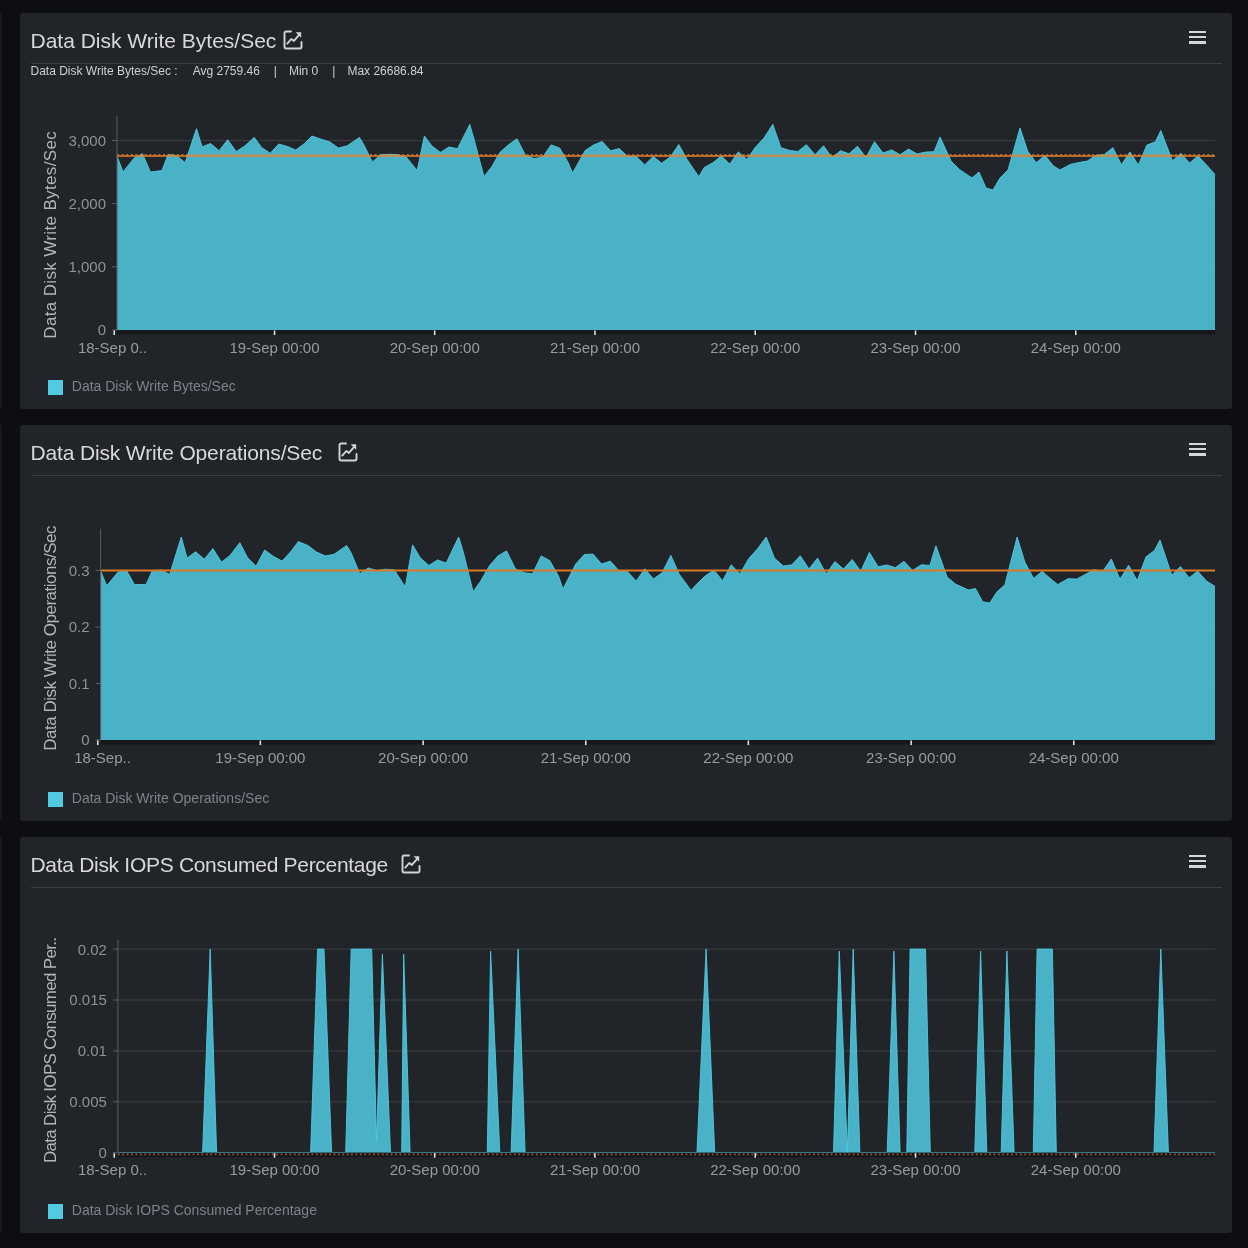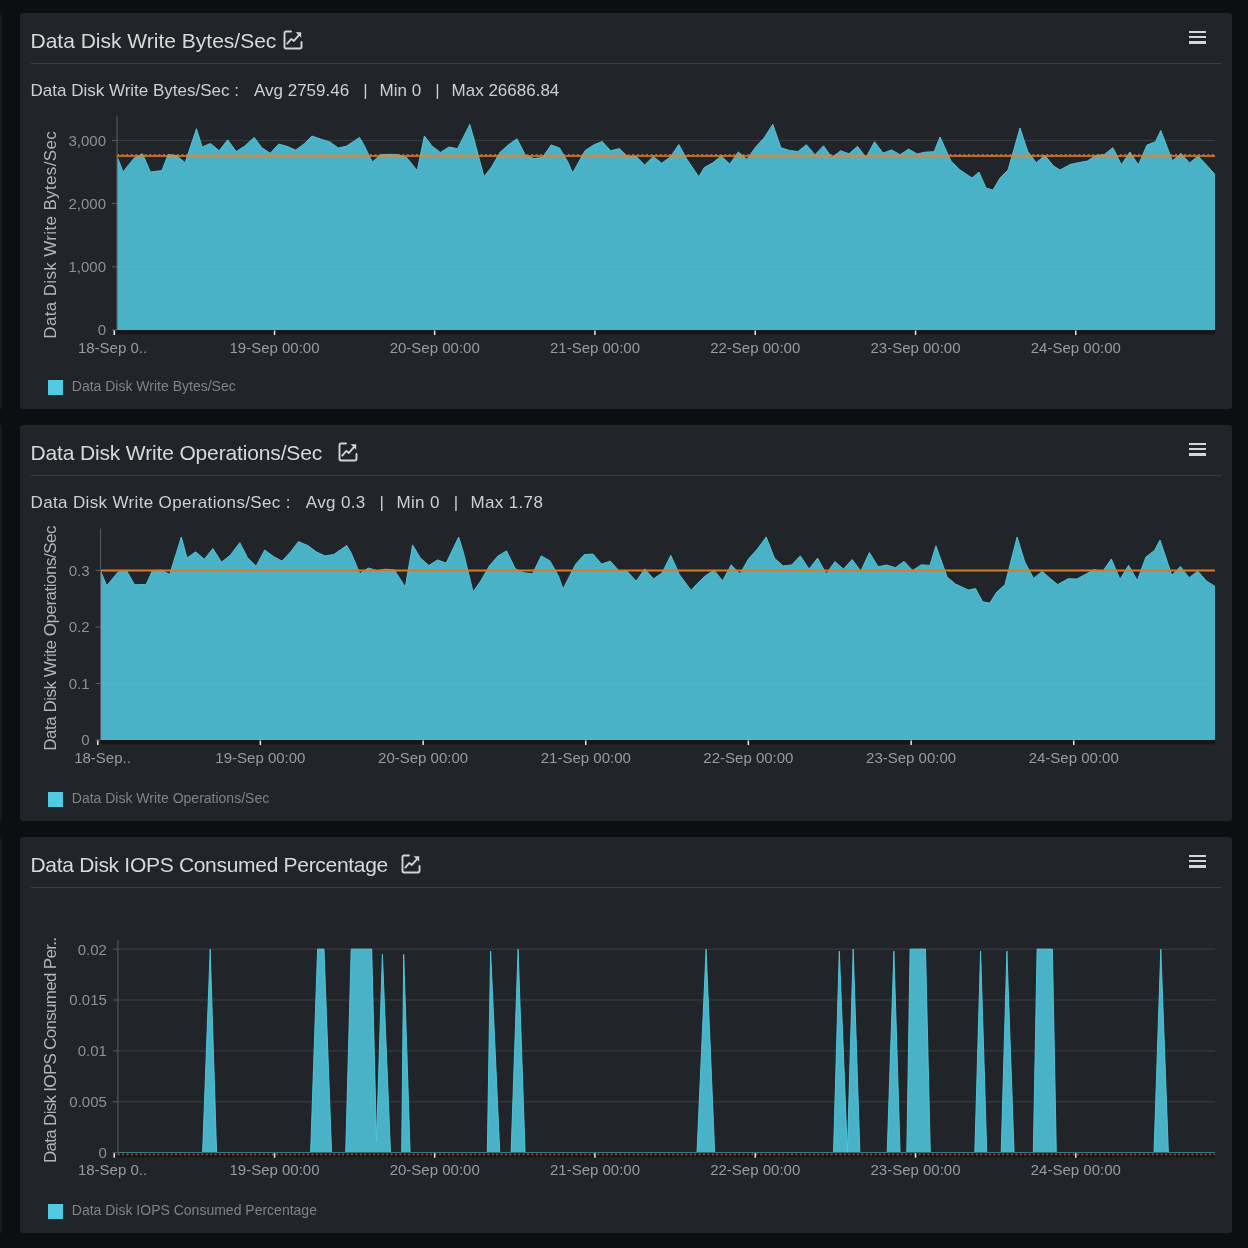--- a/index.html
+++ b/index.html
@@ -1,20 +1,20 @@
 <!DOCTYPE html>
 <html><head><meta charset="utf-8">
 <style>
 * { margin:0; padding:0; box-sizing:border-box; }
 html,body { width:1248px; height:1248px; background:#0d0e11; font-family:"Liberation Sans",sans-serif; overflow:hidden; }
 .panel { position:absolute; left:20px; width:1212px; height:396px; background:#212428; border-radius:3px; }
 .sliver { position:absolute; left:0; width:2px; height:396px; background:#17191d; }
 .title { position:absolute; left:10.5px; top:16.5px; font-size:21px; line-height:21px; letter-spacing:0px; color:#d7d9db; }
 .divider { position:absolute; left:11px; top:50px; width:1190.5px; height:1px; background:#3a3d42; }
-.subtitle { position:absolute; left:10.5px; top:69px; font-size:17px; line-height:17px; color:#cdd0d3; }
+.subtitle { position:absolute; left:10.5px; top:50px; font-size:12px; line-height:17px; color:#cdd0d3; }
 svg text { font-family:"Liberation Sans",sans-serif; }
 </style></head>
 <body>
 <div class="sliver" style="top:13px"></div>
 <div class="sliver" style="top:425px"></div>
 <div class="sliver" style="top:837px"></div>
 <div class="panel" style="top:13px">
 <div class="title" style="letter-spacing:0px">Data Disk Write Bytes/Sec</div>
 <svg width="24" height="24" viewBox="0 0 24 24" style="position:absolute;left:260.5px;top:14.5px">
 <path d="M10 3.5 H5.2 Q3.5 3.5 3.5 5.2 V18.8 Q3.5 20.5 5.2 20.5 H18.8 Q20.5 20.5 20.5 18.8 V14" fill="none" stroke="#d2d5d8" stroke-width="1.9" stroke-linecap="round"></path>
@@ -72,21 +72,20 @@
 <path d="M10 3.5 H5.2 Q3.5 3.5 3.5 5.2 V18.8 Q3.5 20.5 5.2 20.5 H18.8 Q20.5 20.5 20.5 18.8 V14" fill="none" stroke="#d2d5d8" stroke-width="1.9" stroke-linecap="round"></path>
 <path d="M6.3 15.6 L10.2 11 L12.9 12.9 L18.6 6.3" fill="none" stroke="#d2d5d8" stroke-width="1.9" stroke-linecap="round" stroke-linejoin="round"></path>
 <path d="M14.6 4.2 L20.2 4.2 L20.2 9.8 Z" fill="#d2d5d8"></path>
 </svg>
 <div style="position:absolute;left:1168.5px;top:17.7px;width:17.5px;height:13.2px">
 <div style="position:absolute;left:0;top:0;width:100%;height:2.5px;background:#d4d6d9"></div>
 <div style="position:absolute;left:0;top:5.2px;width:100%;height:2.5px;background:#d4d6d9"></div>
 <div style="position:absolute;left:0;top:10.4px;width:100%;height:2.5px;background:#d4d6d9"></div>
 </div>
 <div class="divider"></div>
-<div class="subtitle" style="letter-spacing:0.35px"><span>Data Disk Write Operations/Sec&nbsp;:</span><span style="margin-left:15px">Avg&nbsp;0.3</span><span style="margin:0 12px 0 14px">|</span><span>Min&nbsp;0</span><span style="margin:0 12px 0 14px">|</span><span>Max&nbsp;1.78</span></div>
 <svg width="1212" height="396" viewBox="0 0 1212 396" style="position:absolute;left:0;top:0">
 <line x1="80.6" y1="145.5" x2="1195" y2="145.5" stroke="#3d4045" stroke-width="1"></line>
 <line x1="80.6" y1="202" x2="1195" y2="202" stroke="#3d4045" stroke-width="1"></line>
 <line x1="80.6" y1="258.5" x2="1195" y2="258.5" stroke="#3d4045" stroke-width="1"></line>
 <line x1="80.6" y1="315" x2="1195" y2="315" stroke="#3d4045" stroke-width="1"></line>
 <polygon points="80.6,145.9 86.7,160.8 97.9,147.2 106.5,145.5 114.5,159.7 126.2,159.4 132.4,145.5 141.1,145.1 149.7,149.4 161.3,112 167,133.1 175.6,126.8 184.3,134.2 192.9,123.6 201.5,137.2 210.2,130.3 219.8,117.7 227.5,132.7 236.1,141.2 244.7,125 253.4,131.4 262,136.1 270.7,126.8 278.4,116.6 287.9,120.6 296.6,127.1 305.2,130.9 313.8,129.4 326.7,120.5 331.1,127.8 339.8,148.7 348.4,143 357,145.7 365.7,144.2 374.3,144.9 385.3,161.9 392.6,119.9 400.2,132.8 408.9,140.5 417.5,134.9 426.2,138.1 438.7,112 443.4,127.5 453.1,166.8 460.7,156.1 469.3,140.9 478,130.9 486.6,125.9 495.3,143.8 503.9,147.7 512.5,148.9 521.2,130.9 529.8,135.7 538.5,151.1 543,164.1 555.7,139.1 564.4,129.5 573,129.1 581.6,139.1 590.3,136.1 598.9,145.7 607.6,146.8 616.2,156.1 624.8,143.8 633.5,153.9 642.1,147.8 650.8,130.4 659.4,149.5 671.1,165.4 676.7,159.1 685.3,150.8 694,145.2 702.6,155.8 711.2,139.8 719.9,149.1 728.5,133.9 737.3,124.1 746.2,112 754.4,133.1 763.1,140.9 771.7,139.9 780.3,130.8 789,144 797.6,133.1 806.3,149 814.9,136.6 823.5,144.1 832.2,134.5 840.8,146.2 849.4,127.5 858.1,141.8 866.7,140 875.4,142.7 884,136.3 892.6,145.5 901.3,139.8 909.9,140.4 915.9,120.8 927.2,152.2 935.8,159.2 948.4,165 955.5,163.6 962.6,176.7 969.7,178.1 976.8,167.1 984.9,159.8 997.1,112 1004.9,137.3 1013.6,153.4 1022.2,146.4 1030.9,154 1037.7,159.6 1048.1,153.7 1056.8,154 1065.4,149.4 1074.1,144.5 1082.7,146.4 1091.3,134 1100,154.3 1108.6,140.3 1117.3,155.6 1125.9,132 1134.5,125.4 1140,115.1 1151.8,150.3 1160.4,141.5 1169.1,152.8 1177.7,146.1 1186.4,155.9 1195,161.4 1195,315 80.6,315" fill="#50cbe2" fill-opacity="0.85"></polygon>
 <polyline points="80.6,145.9 86.7,160.8 97.9,147.2 106.5,145.5 114.5,159.7 126.2,159.4 132.4,145.5 141.1,145.1 149.7,149.4 161.3,112 167,133.1 175.6,126.8 184.3,134.2 192.9,123.6 201.5,137.2 210.2,130.3 219.8,117.7 227.5,132.7 236.1,141.2 244.7,125 253.4,131.4 262,136.1 270.7,126.8 278.4,116.6 287.9,120.6 296.6,127.1 305.2,130.9 313.8,129.4 326.7,120.5 331.1,127.8 339.8,148.7 348.4,143 357,145.7 365.7,144.2 374.3,144.9 385.3,161.9 392.6,119.9 400.2,132.8 408.9,140.5 417.5,134.9 426.2,138.1 438.7,112 443.4,127.5 453.1,166.8 460.7,156.1 469.3,140.9 478,130.9 486.6,125.9 495.3,143.8 503.9,147.7 512.5,148.9 521.2,130.9 529.8,135.7 538.5,151.1 543,164.1 555.7,139.1 564.4,129.5 573,129.1 581.6,139.1 590.3,136.1 598.9,145.7 607.6,146.8 616.2,156.1 624.8,143.8 633.5,153.9 642.1,147.8 650.8,130.4 659.4,149.5 671.1,165.4 676.7,159.1 685.3,150.8 694,145.2 702.6,155.8 711.2,139.8 719.9,149.1 728.5,133.9 737.3,124.1 746.2,112 754.4,133.1 763.1,140.9 771.7,139.9 780.3,130.8 789,144 797.6,133.1 806.3,149 814.9,136.6 823.5,144.1 832.2,134.5 840.8,146.2 849.4,127.5 858.1,141.8 866.7,140 875.4,142.7 884,136.3 892.6,145.5 901.3,139.8 909.9,140.4 915.9,120.8 927.2,152.2 935.8,159.2 948.4,165 955.5,163.6 962.6,176.7 969.7,178.1 976.8,167.1 984.9,159.8 997.1,112 1004.9,137.3 1013.6,153.4 1022.2,146.4 1030.9,154 1037.7,159.6 1048.1,153.7 1056.8,154 1065.4,149.4 1074.1,144.5 1082.7,146.4 1091.3,134 1100,154.3 1108.6,140.3 1117.3,155.6 1125.9,132 1134.5,125.4 1140,115.1 1151.8,150.3 1160.4,141.5 1169.1,152.8 1177.7,146.1 1186.4,155.9 1195,161.4" fill="none" stroke="#50cbe2" stroke-opacity="0.9" stroke-width="1"></polyline>
 <rect x="80.6" y="315" width="1114.4" height="4.5" fill="#16171b"></rect>
 <line x1="80.6" y1="145.5" x2="1195" y2="145.5" stroke="#d87a28" stroke-width="2"></line>
 <line x1="80.6" y1="103.7" x2="80.6" y2="315" stroke="#5a5e65" stroke-width="1"></line>

